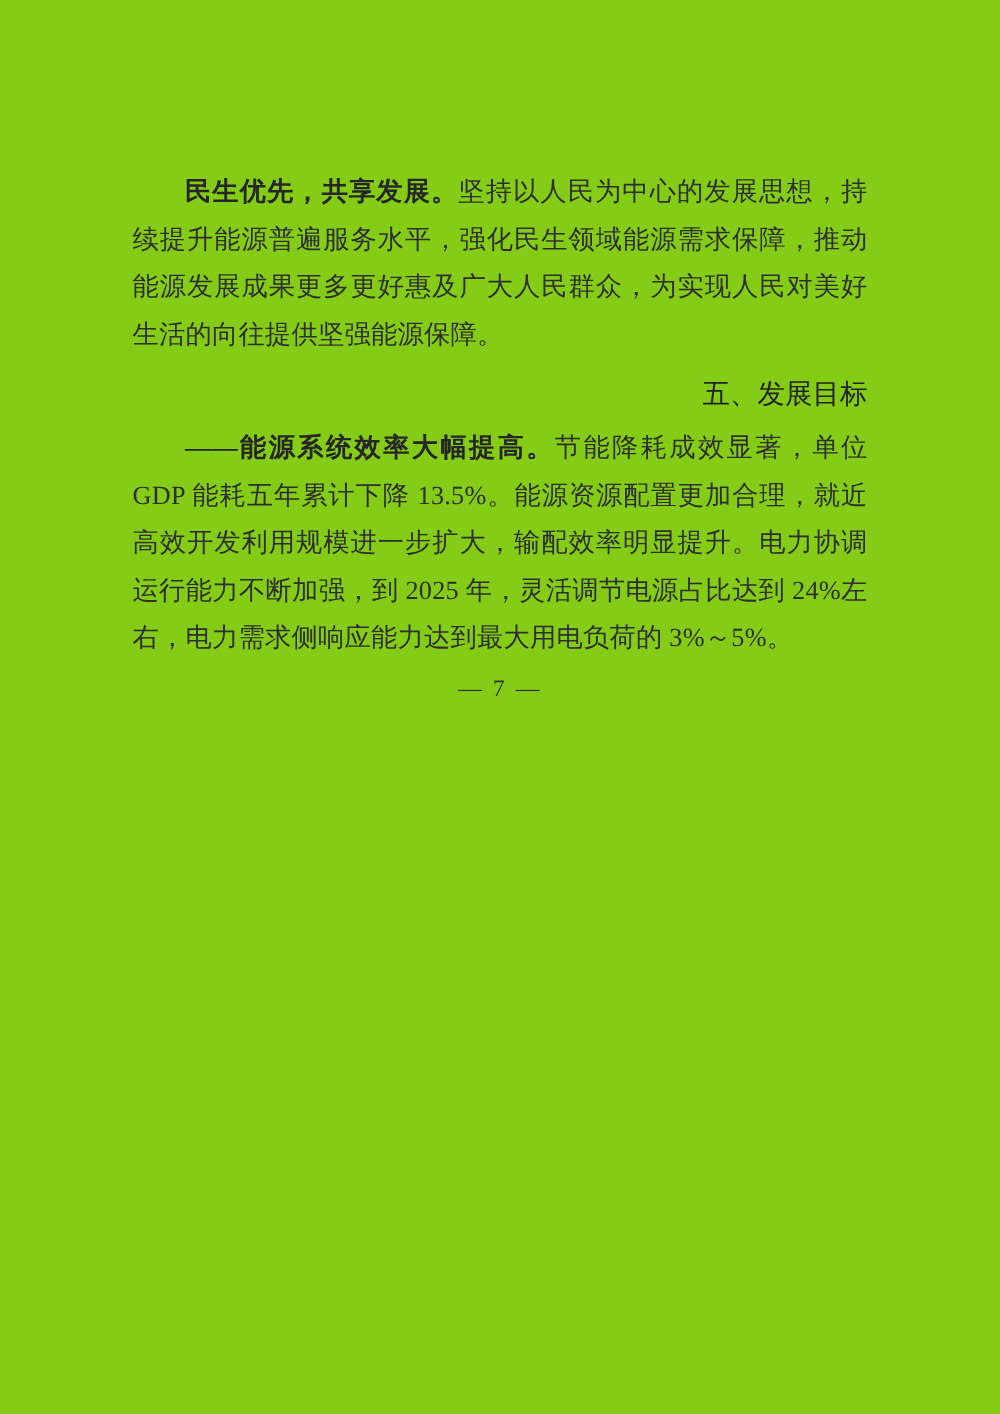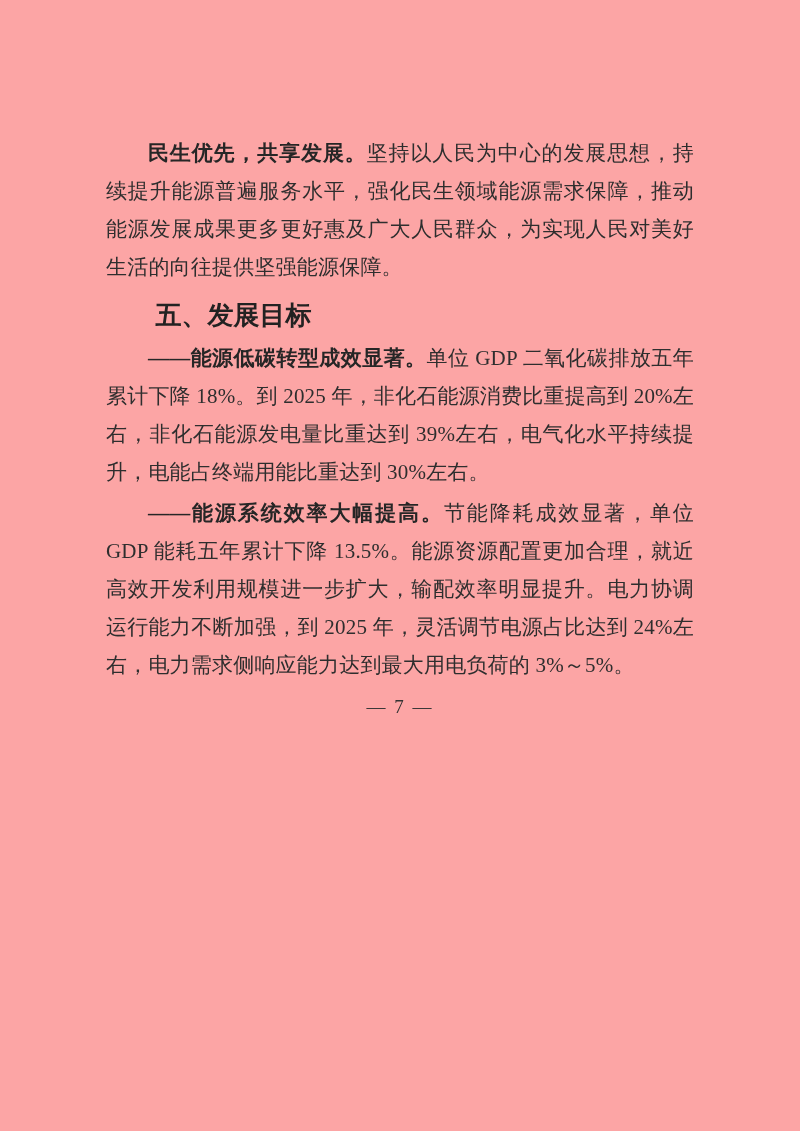--- a/index.html
+++ b/index.html
@@ -5,21 +5,21 @@
   html, body {
     margin: 0;
     padding: 0;
     background: #f5f5f5;
   }
   .page {
     position: relative;
     width: 800px;
     height: 1131px;
     margin: 0 auto;
-    background: #fca5a5;
+    background: #84cc16;
     color: #2e2e2e;
     overflow: hidden;
   }
   .content {
     padding: 134px 106px 0 106px;
   }
   p.para {
     margin: 0 0 3px 0;
     font-family: "Liberation Serif", "DejaVu Serif", serif;
     font-size: 21px;
@@ -34,25 +34,26 @@
   p.para.pre-dash-gap {
     margin-bottom: 8px;
   }
   .lead {
     font-weight: 700;
     color: #262626;
   }
   h2.section-heading {
     margin: 0 0 5px 0;
     font-family: "Liberation Sans", "DejaVu Sans", sans-serif;
-    font-size: 26px;
+    font-size: 22px;
     line-height: 38px;
-    font-weight: 700;
+    font-weight: 400;
     color: #222;
     text-indent: 1.9em;
+    text-align: right;
   }
   .page-number {
     margin-top: 2px;
     text-align: center;
     font-family: "Liberation Serif", "DejaVu Serif", serif;
     font-size: 19px;
     line-height: 30px;
     color: #333;
     letter-spacing: 2px;
   }
@@ -62,21 +63,20 @@
 
 <div class="page">
   <div class="content">
 
     <p class="para first"><span class="lead">民生优先，共享发展。</span><span>坚持以人民为中心的发展思想，持续提升能源普遍服务水平，强化民生领域能源需求保障，推动能源发展成果更多更好惠及广大人民群众，为实现人民对美好生活的向往提供坚强能源保障。</span></p>
 
     <h2 class="section-heading">五、发展目标</h2>
 
 
 
-    <p class="para"><span class="lead">——能源低碳转型成效显著。</span><span>单位 GDP 二氧化碳排放五年累计下降 18%。到 2025 年，非化石能源消费比重提高到 20%左右，非化石能源发电量比重达到 39%左右，电气化水平持续提升，电能占终端用能比重达到 30%左右。</span></p>
 
     <p class="para pre-dash-gap"><span class="lead">——能源系统效率大幅提高。</span><span>节能降耗成效显著，单位 GDP 能耗五年累计下降 13.5%。能源资源配置更加合理，就近高效开发利用规模进一步扩大，输配效率明显提升。电力协调运行能力不断加强，到 2025 年，灵活调节电源占比达到 24%左右，电力需求侧响应能力达到最大用电负荷的 3%～5%。</span></p>
 
 
     <div class="page-number">— 7 —</div>
 
   </div>
 </div>
 
 </body></html>

